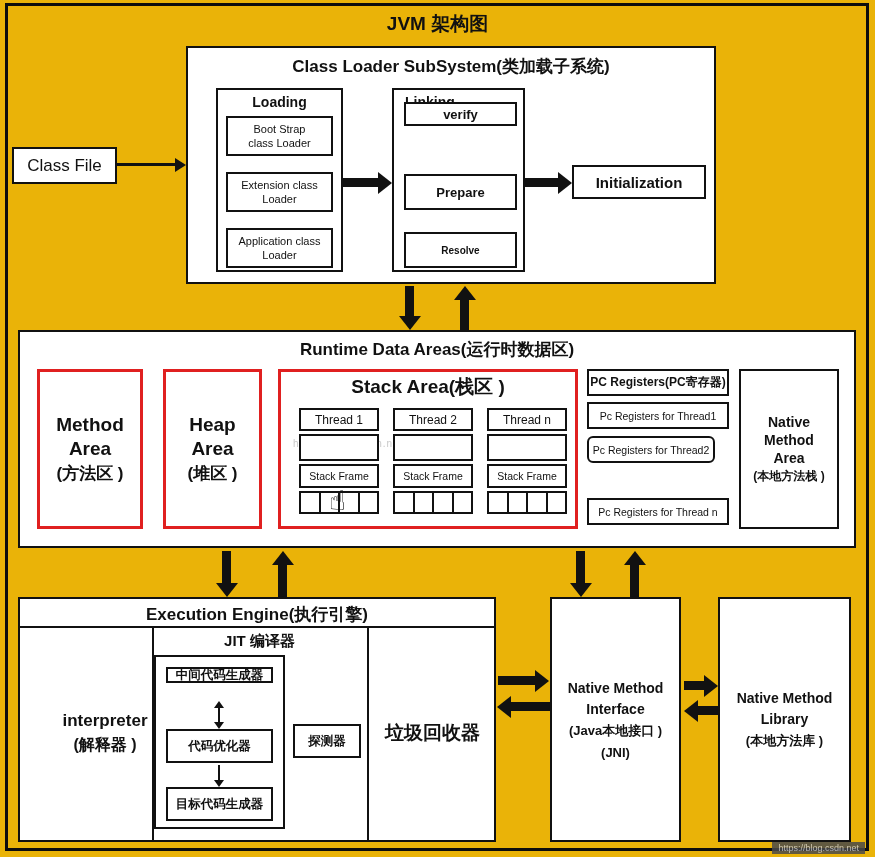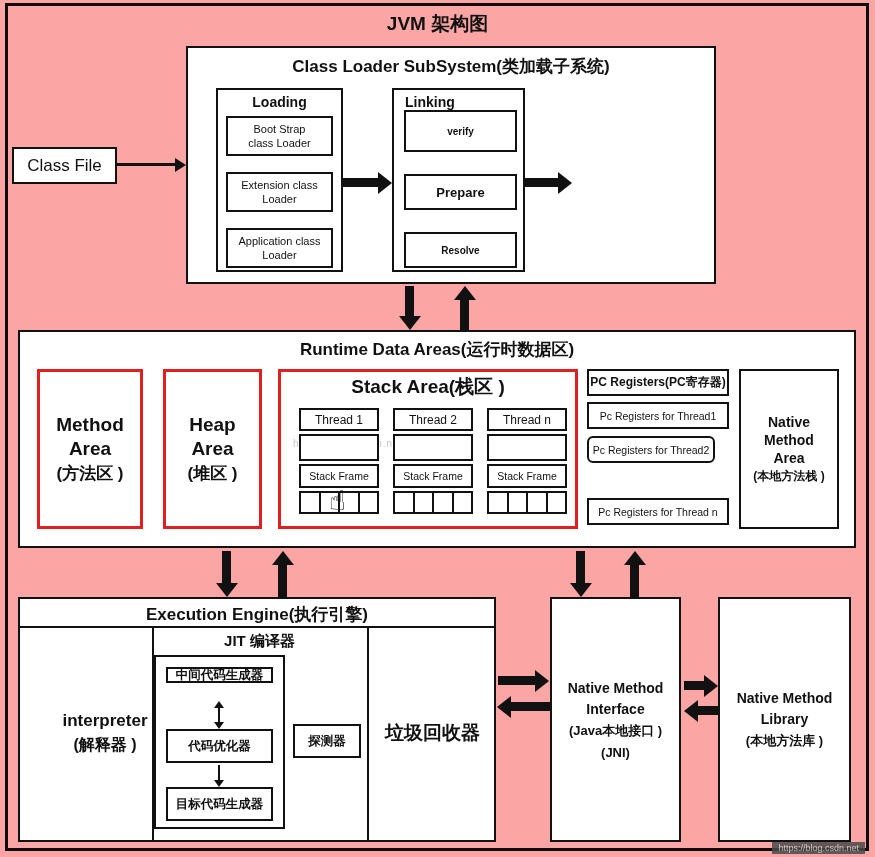--- a/index.html
+++ b/index.html
@@ -1,17 +1,17 @@
 <!DOCTYPE html>
 <html><head>
 <meta charset="utf-8">
 <style>
   html,body { margin:0; padding:0; background:#ffffff; }
   body { font-family:"Liberation Sans","DejaVu Sans",sans-serif; color:#111; }
-  .page { position:relative; width:875px; height:857px; background:#fca5a5; overflow:hidden; }
+  .page { position:relative; width:875px; height:857px; background:#eab308; overflow:hidden; }
   .abs { position:absolute; }
   .box { position:absolute; border:2px solid #111; background:#fff; box-sizing:border-box; }
   .redbox { position:absolute; border:3px solid #e02020; background:#fff; box-sizing:border-box; }
   .ccol { display:flex; flex-direction:column; align-items:center; justify-content:center; text-align:center; }
   .ctr { display:flex; align-items:center; justify-content:center; text-align:center; }
   .b { font-weight:700; }
   
   .bar-h { position:absolute; height:9px; background:#111; }
   .bar-h.head-r::after { content:""; position:absolute; left:100%; top:50%; margin-top:-11px; border-left:14px solid #111; border-top:11px solid transparent; border-bottom:11px solid transparent; }
   .bar-h.head-l::before { content:""; position:absolute; right:100%; top:50%; margin-top:-11px; border-right:14px solid #111; border-top:11px solid transparent; border-bottom:11px solid transparent; }
@@ -50,25 +50,26 @@
 
     <div class="box" style="left:28px;top:40px;width:127px;height:184px;">
       <div class="abs b" style="left:0;top:4px;width:100%;text-align:center;font-size:14px;">Loading</div>
       <div class="box ctr" style="left:8px;top:26px;width:107px;height:40px;font-size:11px;line-height:1.3;padding:0 16px;">Boot Strap class Loader</div>
       <div class="box ctr" style="left:8px;top:82px;width:107px;height:40px;font-size:11px;line-height:1.3;padding:0 4px;">Extension class Loader</div>
       <div class="box ctr" style="left:8px;top:138px;width:107px;height:40px;font-size:11px;line-height:1.3;padding:0 4px;">Application class Loader</div>
     </div>
 
     <div class="box" style="left:204px;top:40px;width:133px;height:184px;">
       <div class="abs b" style="left:0;top:4px;width:100%;font-size:14px;margin-left:11px;">Linking</div>
-      <div class="box ctr" style="left:10px;top:20px;width:113px;height:42px;font-size:10px;font-weight:600;">verify</div>
+      <div class="box ctr" style="left:10px;top:12px;width:113px;height:24px;font-size:13px;font-weight:600;">verify</div>
       <div class="box ctr" style="left:10px;top:84px;width:113px;height:36px;font-size:13px;font-weight:600;">Prepare</div>
       <div class="box ctr" style="left:10px;top:142px;width:113px;height:36px;font-size:10px;font-weight:600;">Resolve</div>
     </div>
 
+    <div class="box ctr b" style="left:384px;top:117px;width:134px;height:34px;font-size:15px;">Initialization</div>
 
     <div class="bar-h head-r" style="left:155px;top:130px;width:35px;"></div>
     <div class="bar-h head-r" style="left:337px;top:130px;width:33px;"></div>
   </div>
 
   <div class="box ctr" style="left:12px;top:147px;width:105px;height:37px;font-size:17px;">Class File</div>
   <div class="tbar-h head-r" style="left:117px;top:163px;width:58px;"></div>
 
   <div class="bar-v head-d" style="left:405px;top:286px;height:30px;"></div>
   <div class="bar-v head-u" style="left:460px;top:300px;height:30px;"></div>

